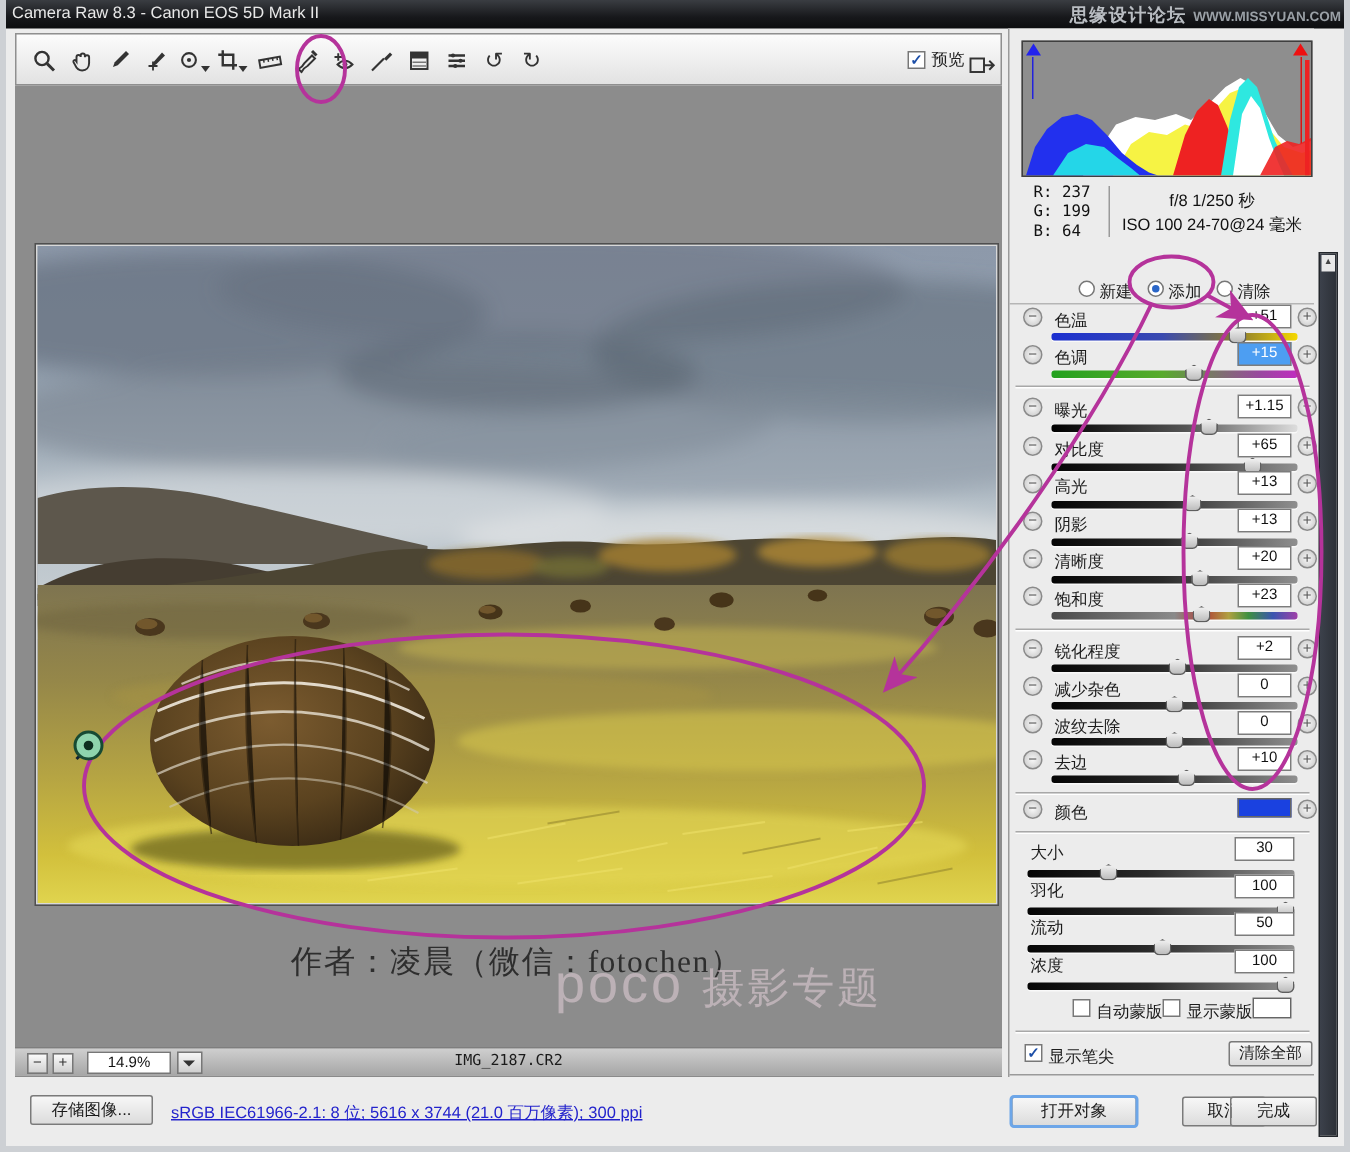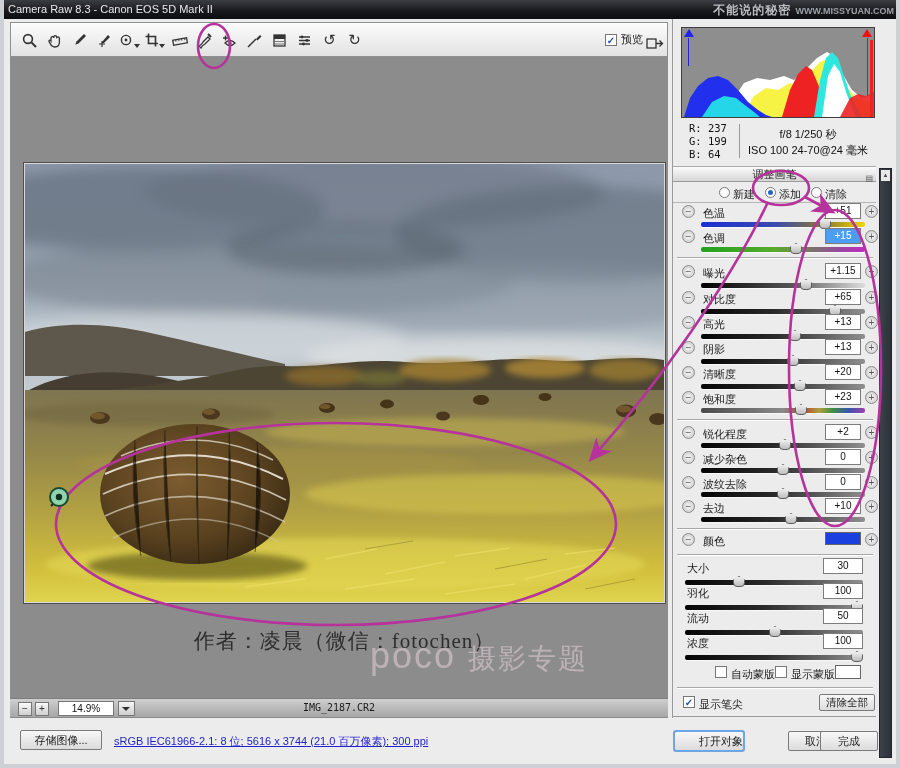--- a/index.html
+++ b/index.html
@@ -45,21 +45,21 @@
   .zdrop { position:absolute; left:108px; top:2px; width:17px; height:15px; background:linear-gradient(#f6f6f6,#cfcfcf);
            border:1px solid #777; display:flex; align-items:center; justify-content:center;}
   .filename { position:absolute; left:0; top:3px; width:100%; text-align:center; font-size:10px; color:#1a1a1a; font-family:"DejaVu Sans Mono",monospace;}
   
   .bottombar { position:absolute; left:0; top:718px; width:892px; height:42px; background:#ececec; }
   .btn { background:linear-gradient(#f7f7f7,#dcdcdc); border:1px solid #7a7a7a; border-radius:2px;
          font-size:11px; color:#1a1a1a; text-align:center; position:absolute; }
   .savebtn { left:16px; top:12px; width:82px; height:20px; line-height:18px; }
   .infolink { position:absolute; left:110px; top:16px; width:480px; text-align:left; font-size:11px;
               color:#2323cc; text-decoration:underline; }
-  .openbtn { left:670px; top:13px; width:70px; height:20px; line-height:18px; outline:2px solid #6da6e8; outline-offset:-1px;text-align:right;}
+  .openbtn { left:670px; top:13px; width:84px; height:20px; line-height:18px; outline:2px solid #6da6e8; outline-offset:-1px;}
   .cancelbtn { left:748px; top:13px; width:56px; height:20px; line-height:18px;margin-left:36px; }
   .donebtn { left:816px; top:13px; width:58px; height:20px; line-height:18px; }
   
   .rpanel { position:absolute; left:668px; top:19px; width:204px; height:699px; background:#ececec; border-left:1px solid #9a9a9a;}
   .histo { position:absolute; left:8px; top:8px; width:194px; height:91px; background:#8e8e8e; border:1px solid #3f3f3f; }
   .clip { position:absolute; top:1px; width:0; height:0; border-left:5px solid transparent; border-right:5px solid transparent; }
   .clip.blue { left:2px; border-bottom:8px solid #2222ee; }
   .clip.red { right:2px; border-bottom:8px solid #ee1111; }
   .clipline.blue { position:absolute; left:6px; top:10px; width:1px; height:28px; background:#2222dd; }
   .clipline.red { position:absolute; right:6px; top:10px; width:1px; height:76px; background:#dd1111; }
@@ -104,21 +104,21 @@
   .overlay { position:absolute; left:0; top:0; width:900px; height:768px; pointer-events:none; z-index:50; }
 </style>
 </head>
 <body>
 
 <div class="window">
 
   <div class="titlebar">
     <span>Camera Raw 8.3 -  Canon EOS 5D Mark II</span>
     <span class="brand">
-      <span>不能说的秘密</span> <small>WWW.MISSYUAN.COM</small>
+      <span>思缘设计论坛</span> <small>WWW.MISSYUAN.COM</small>
     </span>
   </div>
 
   <div class="toolbar">
     <div class="tools">
       <span class="tool">
         <svg width="17" height="17">
             <circle cx="7" cy="7" r="4.4" fill="none" stroke="#333" stroke-width="1.6"></circle>
             <line x1="10.4" y1="10.4" x2="15" y2="15" stroke="#333" stroke-width="2"></line>
           </svg>
@@ -376,24 +376,20 @@
         <div>G:  199</div>
         <div>B:   64</div>
       </div>
       <div class="infodiv"></div>
       <div class="expcol">
         <div>f/8  1/250 秒</div>
         <div>ISO 100  24-70@24 毫米</div>
       </div>
     </div>
 
-    <div class="phead">
-      <span>调整画笔</span>
-      <span class="flyout">▤</span>
-    </div>
 
     <div class="modes">
       <span class="radio" style="left:46px"></span>
       <span class="mlabel" style="left:60px">新建</span>
       <span class="radio" style="left:92px">
           <span class="dot"></span>
         </span>
       <span class="mlabel" style="left:106px">添加</span>
       <span class="radio" style="left:138px"></span>
       <span class="mlabel" style="left:152px">清除</span>

